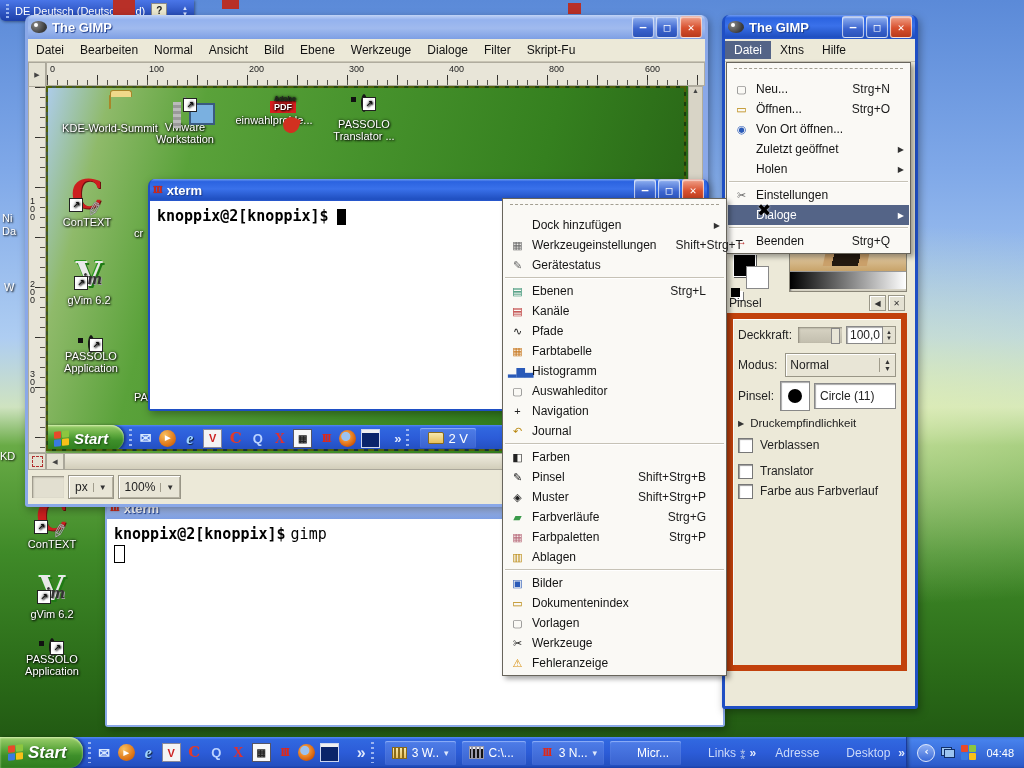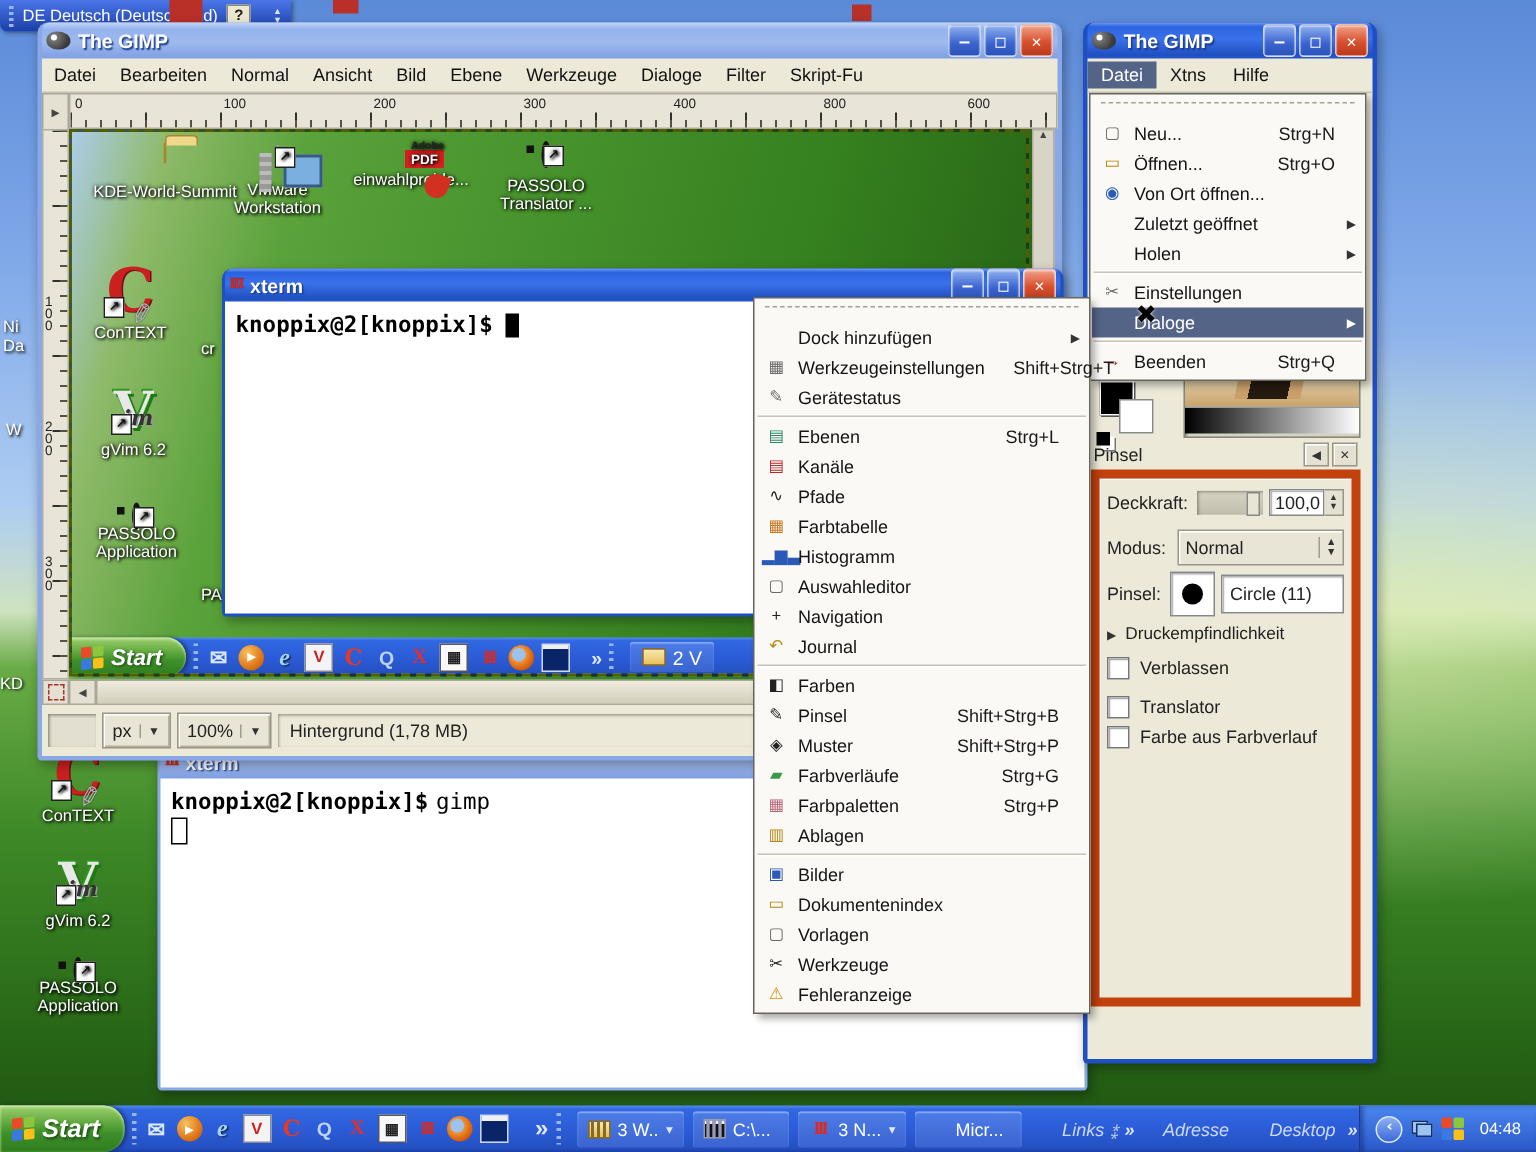--- a/index.html
+++ b/index.html
@@ -408,21 +408,20 @@
     <div class="statusbar">
       <span class="posbox"></span>
       <span class="combo">
           <span>px</span>
           <span class="dd">▼</span>
         </span>
       <span class="combo">
           <span>100%</span>
           <span class="dd">▼</span>
         </span>
-      <span class="statusinfo">Hintergrund (1,78 MB)</span>
     </div>
   </div>
 
   <div id="xterm1" class="xpwin active">
     <div class="tb slim">
       <span class="xtermicon">III</span>
       <span class="ttl">xterm</span>
       <span class="tbtns">
         <span class="tbtn">–</span>
         <span class="tbtn">□</span>
@@ -824,21 +823,21 @@
           <span class="ticon">
             <i></i>
             <i></i>
             <i></i>
             <i></i>
           </span>
           <span>Micr...</span>
           <span class="tdd"></span>
         </div>
       </div>
-    <div style="display:flex;align-items:center;margin-left:10px;gap:2px;font-style:italic;">
+    <div style="display:flex;align-items:center;margin-left:10px;gap:2px;">
 
         <span class="tbsec">
           <span class="grip"></span>
           <span>Links</span>
           <span class="antic">⁑</span>
           <span class="chev">»</span>
         </span>
 
         <span class="tbsec">
           <span class="grip"></span>

